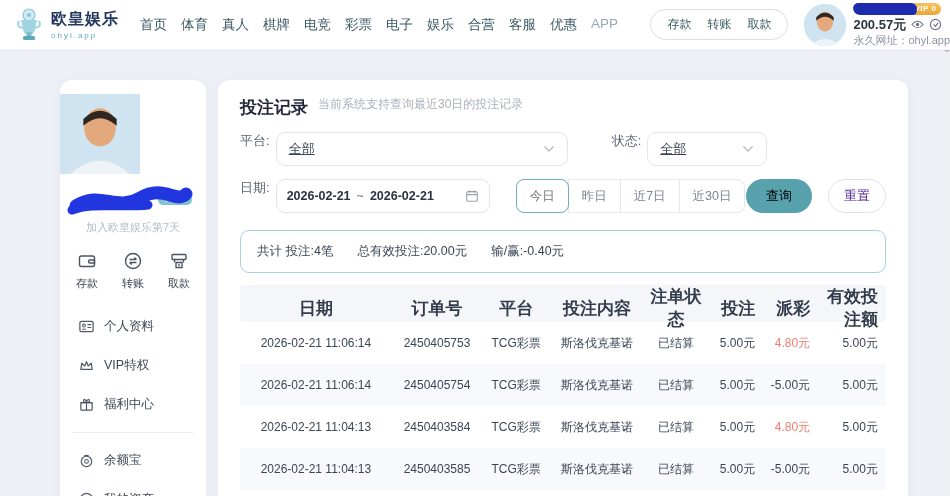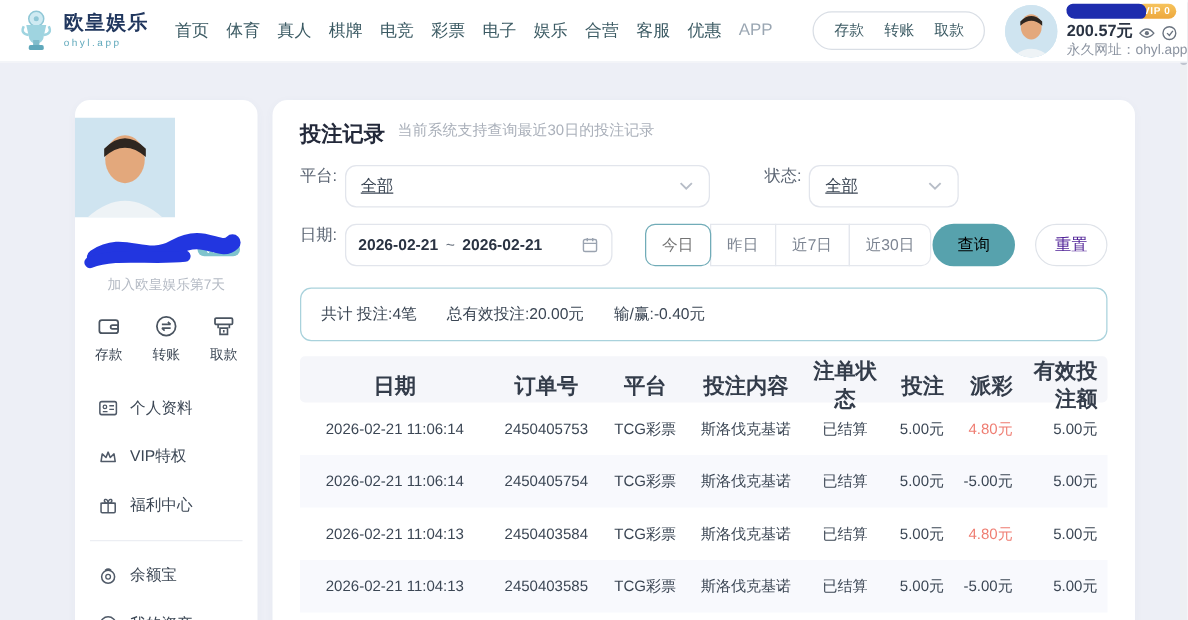--- a/index.html
+++ b/index.html
@@ -6,41 +6,41 @@
   html,body { width:950px; height:496px; overflow:hidden; }
   body {
     font-family:"Liberation Sans","DejaVu Sans",sans-serif;
     background:#edeff6; color:#3b4654; position:relative;
   }
   
   .topbar {
     height:50px; background:#fff; display:flex; align-items:center;
     padding-left:14px; border-bottom:1px solid #f0f2f6; position:relative; z-index:2;
   }
-  .logo { display:flex; align-items:flex-start; gap:7px; }
+  .logo { display:flex; align-items:center; gap:7px; }
   .logo-txt b { display:block; font-size:16px; color:#21375e; letter-spacing:1px; }
   .logo-txt span { display:block; font-size:8px; color:#5fa8bb; letter-spacing:2px; margin-top:1px; }
   .nav { display:flex; gap:12px; margin-left:20px; font-size:13.5px; color:#3b5a63; white-space:nowrap; }
   .nav span { cursor:pointer; padding:4px 1px; }
   .nav span.dim { color:#9aa6b2; }
   .wallet-pill {
     margin-left:auto; display:flex; gap:16px; align-items:center;
     border:1px solid #d9dee5; border-radius:16px; padding:6px 16px;
     font-size:12px; color:#3b5a63; white-space:nowrap;
   }
   .hdr-user { display:flex; align-items:center; margin-left:16px; }
   .avatar-sm { width:42px; height:42px; border-radius:50%; overflow:hidden; flex:0 0 auto; background:#cfe4f0; }
   .hdr-user-info { margin-left:7px; font-size:11px; white-space:nowrap; line-height:1.25; }
   .hdr-name-row { display:flex; align-items:center; height:14px; position:relative; }
   .scribble-sm { width:64px; height:12px; background:#1d2cae; border-radius:5px 7px 4px 8px; transform:skewX(-6deg); }
   .vip-badge {
     font-size:8px; color:#fff; background:linear-gradient(180deg,#f6c35c,#eda73c);
     border-radius:7px; padding:1px 5px; margin-left:-8px; font-weight:bold; letter-spacing:.5px;
   }
-  .balance-row { display:flex; align-items:flex-end; gap:5px; margin-top:1px; }
+  .balance-row { display:flex; align-items:center; gap:5px; margin-top:1px; }
   .balance-row b { font-size:13px; color:#2a3342; }
   .site-row { color:#8b93a0; margin-top:1px; }
   .icon { display:inline-flex; vertical-align:middle; }
   
   .content { display:flex; gap:12px; margin:30px 42px 0 60px; align-items:flex-start; }
   .card { background:#fff; border-radius:12px; box-shadow:0 2px 8px rgba(80,90,120,.04); }
   
   .sidebar { width:146px; flex:0 0 auto; height:600px; padding-top:14px; text-align:center; }
   .avatar-lg { width:80px; height:80px; border-radius:50%; overflow:hidden; margin:0 auto; background:#cfe4f0; }
   .side-name { position:relative; height:36px; margin-top:8px; }

